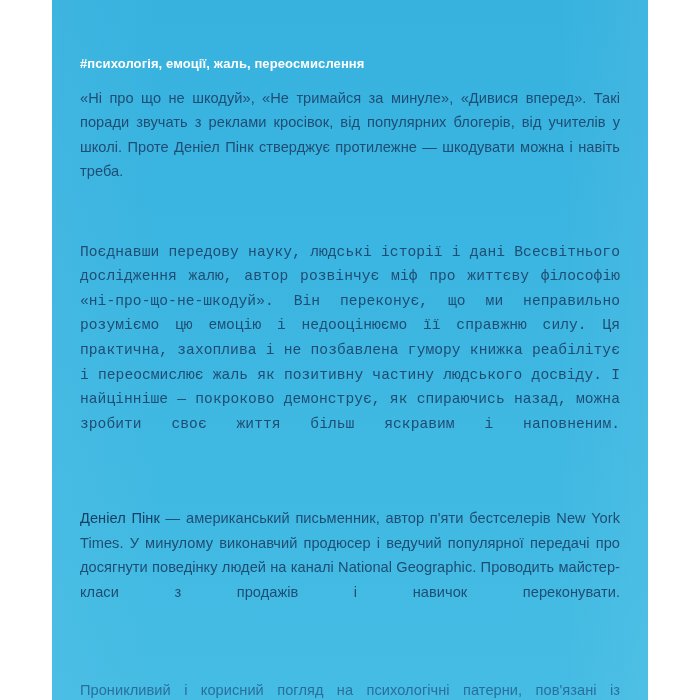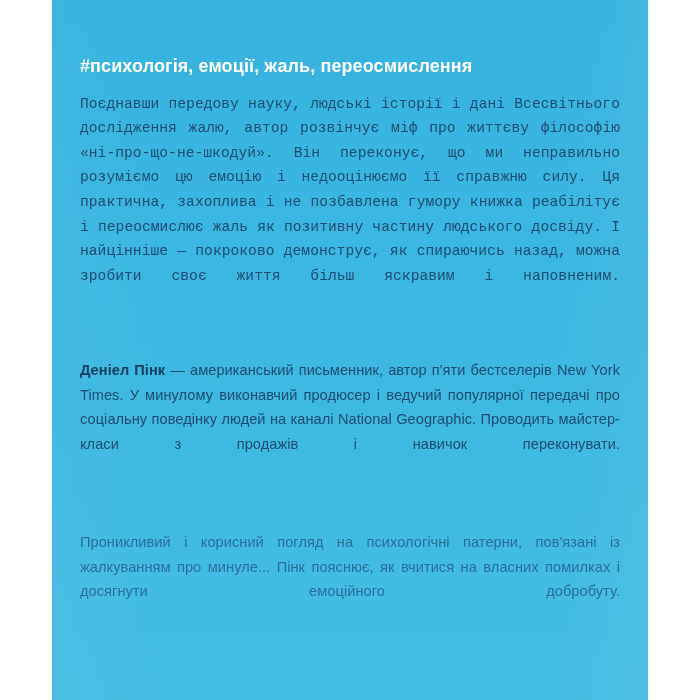--- a/index.html
+++ b/index.html
@@ -44,21 +44,21 @@
 
   #content {
     position: absolute;
     left: 28px;
     top: 56px;
     width: 540px;
     z-index: 2;
   }
 
   .heading {
-    font-size: 18px;
+    font-size: 13px;
     font-weight: bold;
     color: #ffffff;
     letter-spacing: 0.1px;
     margin: 0 0 14px 0;
     line-height: 1.2;
     white-space: nowrap;
   }
 
   .para {
     font-size: 14.6px;
@@ -69,21 +69,21 @@
     letter-spacing: 0.05px;
     -webkit-hyphens: none;
     hyphens: none;
   }
 
   .para.p1 { margin-bottom: 31px; }
   .para.p2 { margin-bottom: 45px; font-family: Liberation Mono, monospace; }
   .para.bio { margin-bottom: 49px; }
 
   .bio-name {
-    font-weight: bold;
+    font-weight: normal;
     color: #153f63;
   }
 
   .quote {
     font-size: 14.6px;
     line-height: 24.6px;
     color: #2a6f9c;
     text-align: justify;
     margin: 0;
     letter-spacing: 0.05px;
@@ -100,22 +100,23 @@
 <body>
 
 <div id="page">
 
   <div id="cover-panel">
 
     <div id="content">
 
       <h1 class="heading">#психологія, емоції, жаль, переосмислення</h1>
 
+      <p class="para p1">«Ні про що не шкодуй», «Не тримайся за минуле», «Дивися вперед». Такі поради звучать з реклами кросівок, від популярних блогерів, від учителів у школі. Проте Деніел Пінк стверджує протилежне — шкодувати можна і навіть треба.</p>
 
       <p class="para p2">Поєднавши передову науку, людські історії і дані Всесвітнього дослідження жалю, автор розвінчує міф про життєву філософію «ні-про-що-не-шкодуй». Він переконує, що ми неправильно розуміємо цю емоцію і недооцінюємо її справжню силу. Ця практична, захоплива і не позбавлена гумору книжка реабілітує і переосмислює жаль як позитивну частину людського досвіду. І найцінніше — покроково демонструє, як спираючись назад, можна зробити своє життя більш яскравим і наповненим.</p>
 
-      <p class="para bio"><span class="bio-name">Деніел Пінк</span><span> — американський письменник, автор п'яти бестселерів New York Times. У минулому виконавчий продюсер і ведучий популярної передачі про соціальну поведінку людей на каналі National Geographic. Проводить майстер-класи з продажів і навичок переконувати.</span></p>
+      <p class="para bio"><span class="bio-name">Деніел Пінк</span><span> — американський письменник, автор п'яти бестселерів New York Times. У минулому виконавчий продюсер і ведучий популярної передачі про досягнути поведінку людей на каналі National Geographic. Проводить майстер-класи з продажів і навичок переконувати.</span></p>
 
       <p class="quote">Проникливий і корисний погляд на психологічні патерни, пов'язані із жалкуванням про минуле... Пінк пояснює, як вчитися на власних помилках і досягнути емоційного добробуту.</p>
 
     </div>
   </div>
 </div>
 
 </body></html>

